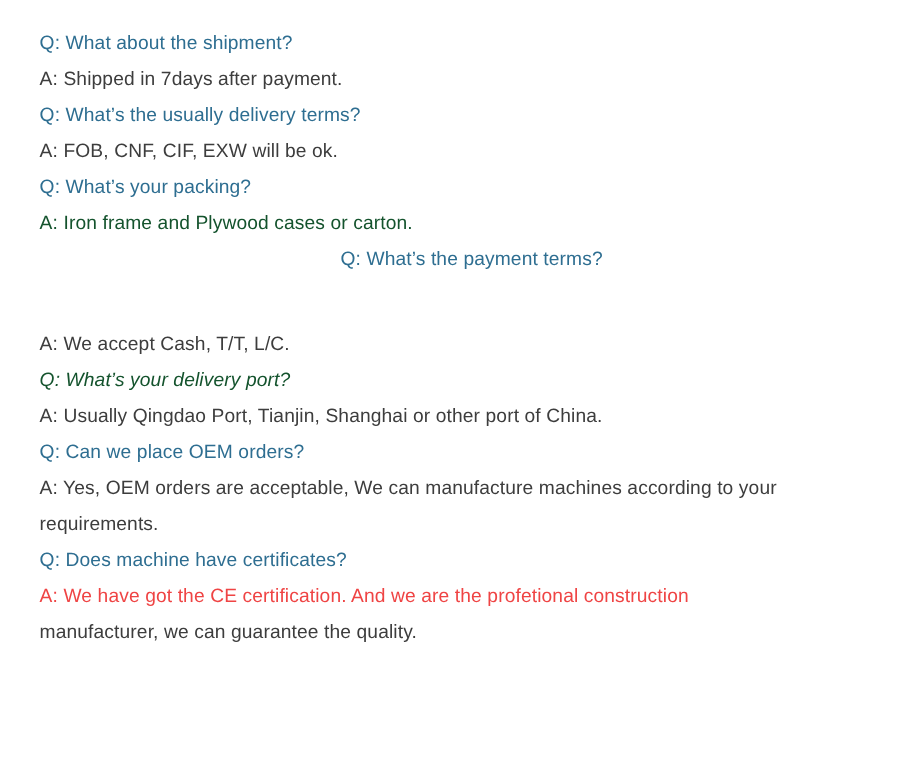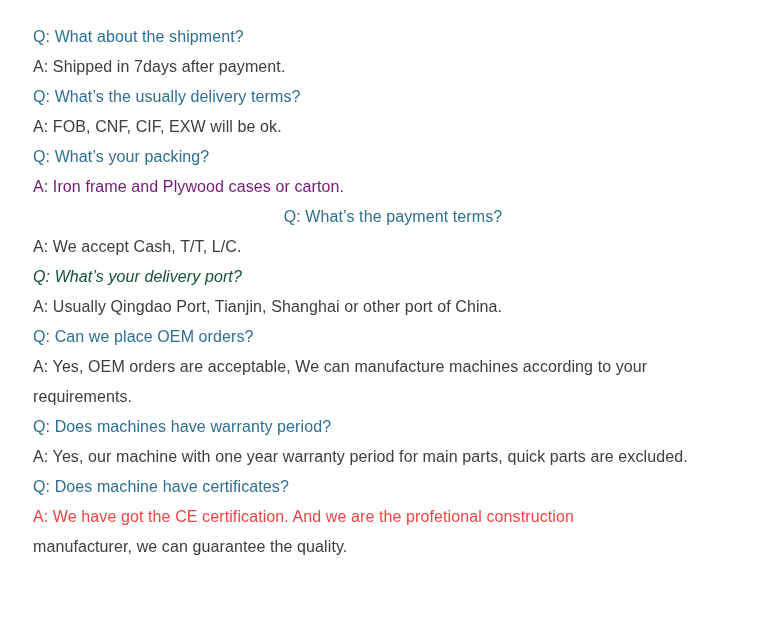--- a/index.html
+++ b/index.html
@@ -33,37 +33,33 @@
     <div class="faq-item">
       <div class="line q" style="color: rgb(46, 110, 145);">Q: What about the shipment?</div>
       <div class="line a" style="color: rgb(61, 61, 61);">A: Shipped in 7days after payment.</div>
     </div>
     <div class="faq-item">
       <div class="line q" style="color: rgb(46, 110, 145);">Q: What’s the usually delivery terms?</div>
       <div class="line a" style="color: rgb(61, 61, 61);">A: FOB, CNF, CIF, EXW will be ok.</div>
     </div>
     <div class="faq-item">
       <div class="line q" style="color: rgb(46, 110, 145);">Q: What’s your packing?</div>
-      <div class="line a" style="color: #701a75;">A: Iron frame and Plywood cases or carton.</div>
+      <div class="line a" style="color: #14532d;">A: Iron frame and Plywood cases or carton.</div>
     </div>
     <div class="faq-item">
       <div class="line q" style="color: rgb(46, 110, 145); text-align: center;">Q: What’s the payment terms?</div>
-      <div class="line a" style="color: rgb(61, 61, 61);">A: We accept Cash, T/T, L/C.</div>
+      <div class="line a" style="color: rgb(61, 61, 61); margin-top: 41px;">A: We accept Cash, T/T, L/C.</div>
     </div>
     <div class="faq-item">
       <div class="line q" style="color: #14532d; font-style: italic;">Q: What’s your delivery port?</div>
       <div class="line a" style="color: rgb(61, 61, 61);">A: Usually Qingdao Port, Tianjin, Shanghai or other port of China.</div>
     </div>
     <div class="faq-item">
       <div class="line q" style="color: rgb(46, 110, 145);">Q: Can we place OEM orders?</div>
       <div class="line a" style="color: rgb(61, 61, 61);">A: Yes, OEM orders are acceptable, We can manufacture machines according to your</div>
       <div class="line a" style="color: rgb(61, 61, 61);">requirements.</div>
     </div>
     <div class="faq-item">
-      <div class="line q" style="color: rgb(46, 110, 145);">Q: Does machines have warranty period?</div>
-      <div class="line a" style="color: rgb(61, 61, 61);">A: Yes, our machine with one year warranty period for main parts, quick parts are excluded.</div>
-    </div>
-    <div class="faq-item">
       <div class="line q" style="color: rgb(46, 110, 145);">Q: Does machine have certificates?</div>
       <div class="line a" style="color: #ef4444;">A: We have got the CE certification. And we are the profetional construction</div>
       <div class="line a" style="color: rgb(61, 61, 61);">manufacturer, we can guarantee the quality.</div>
     </div>
   </div>
 
 </body></html>

